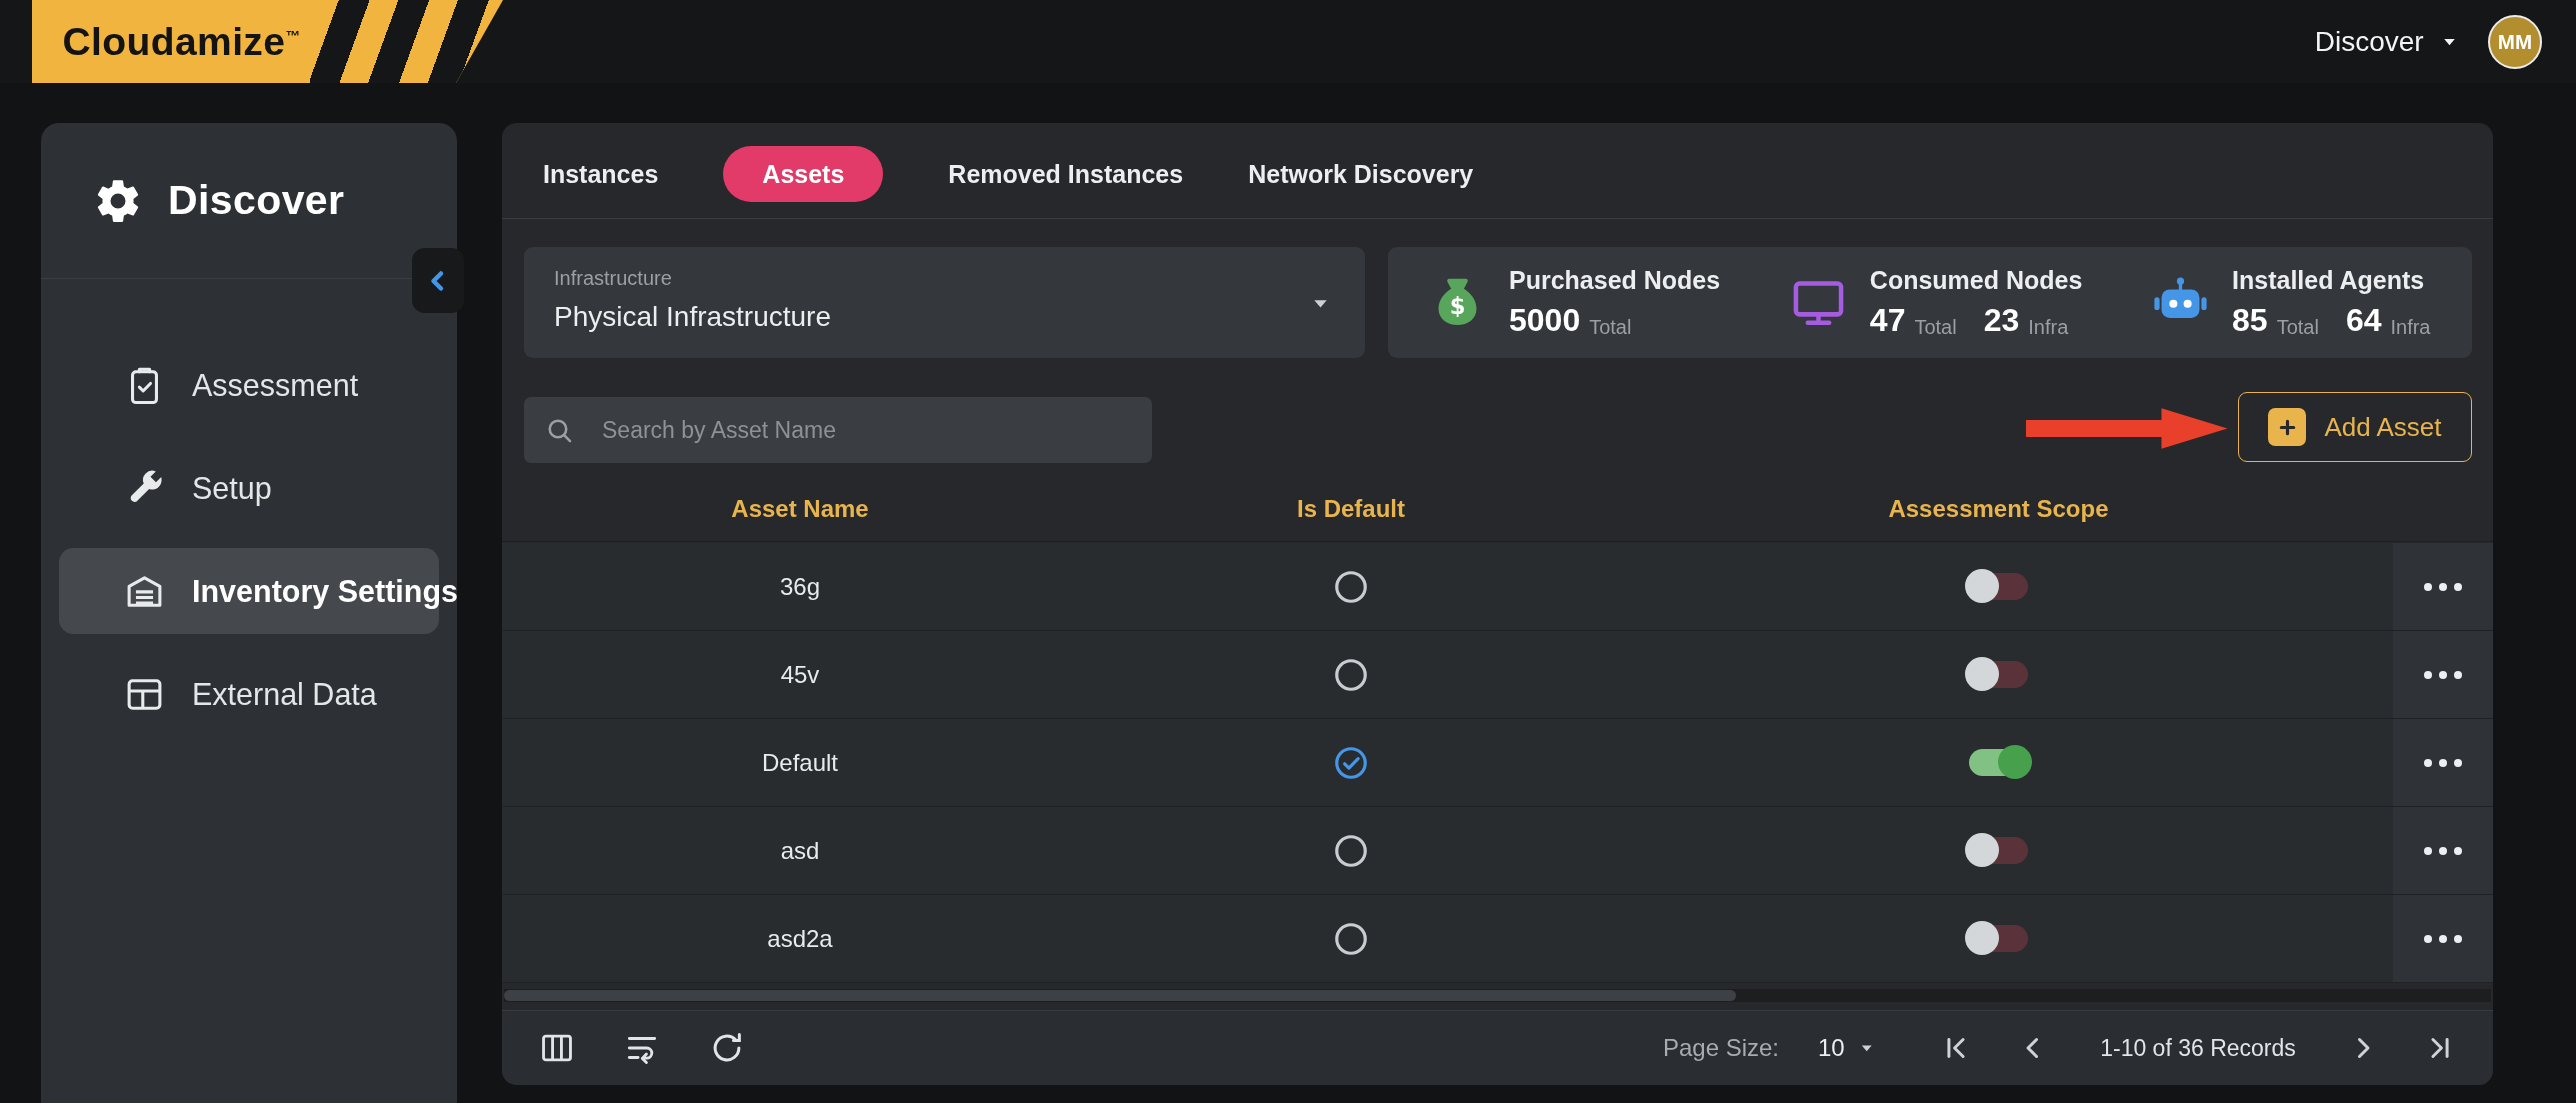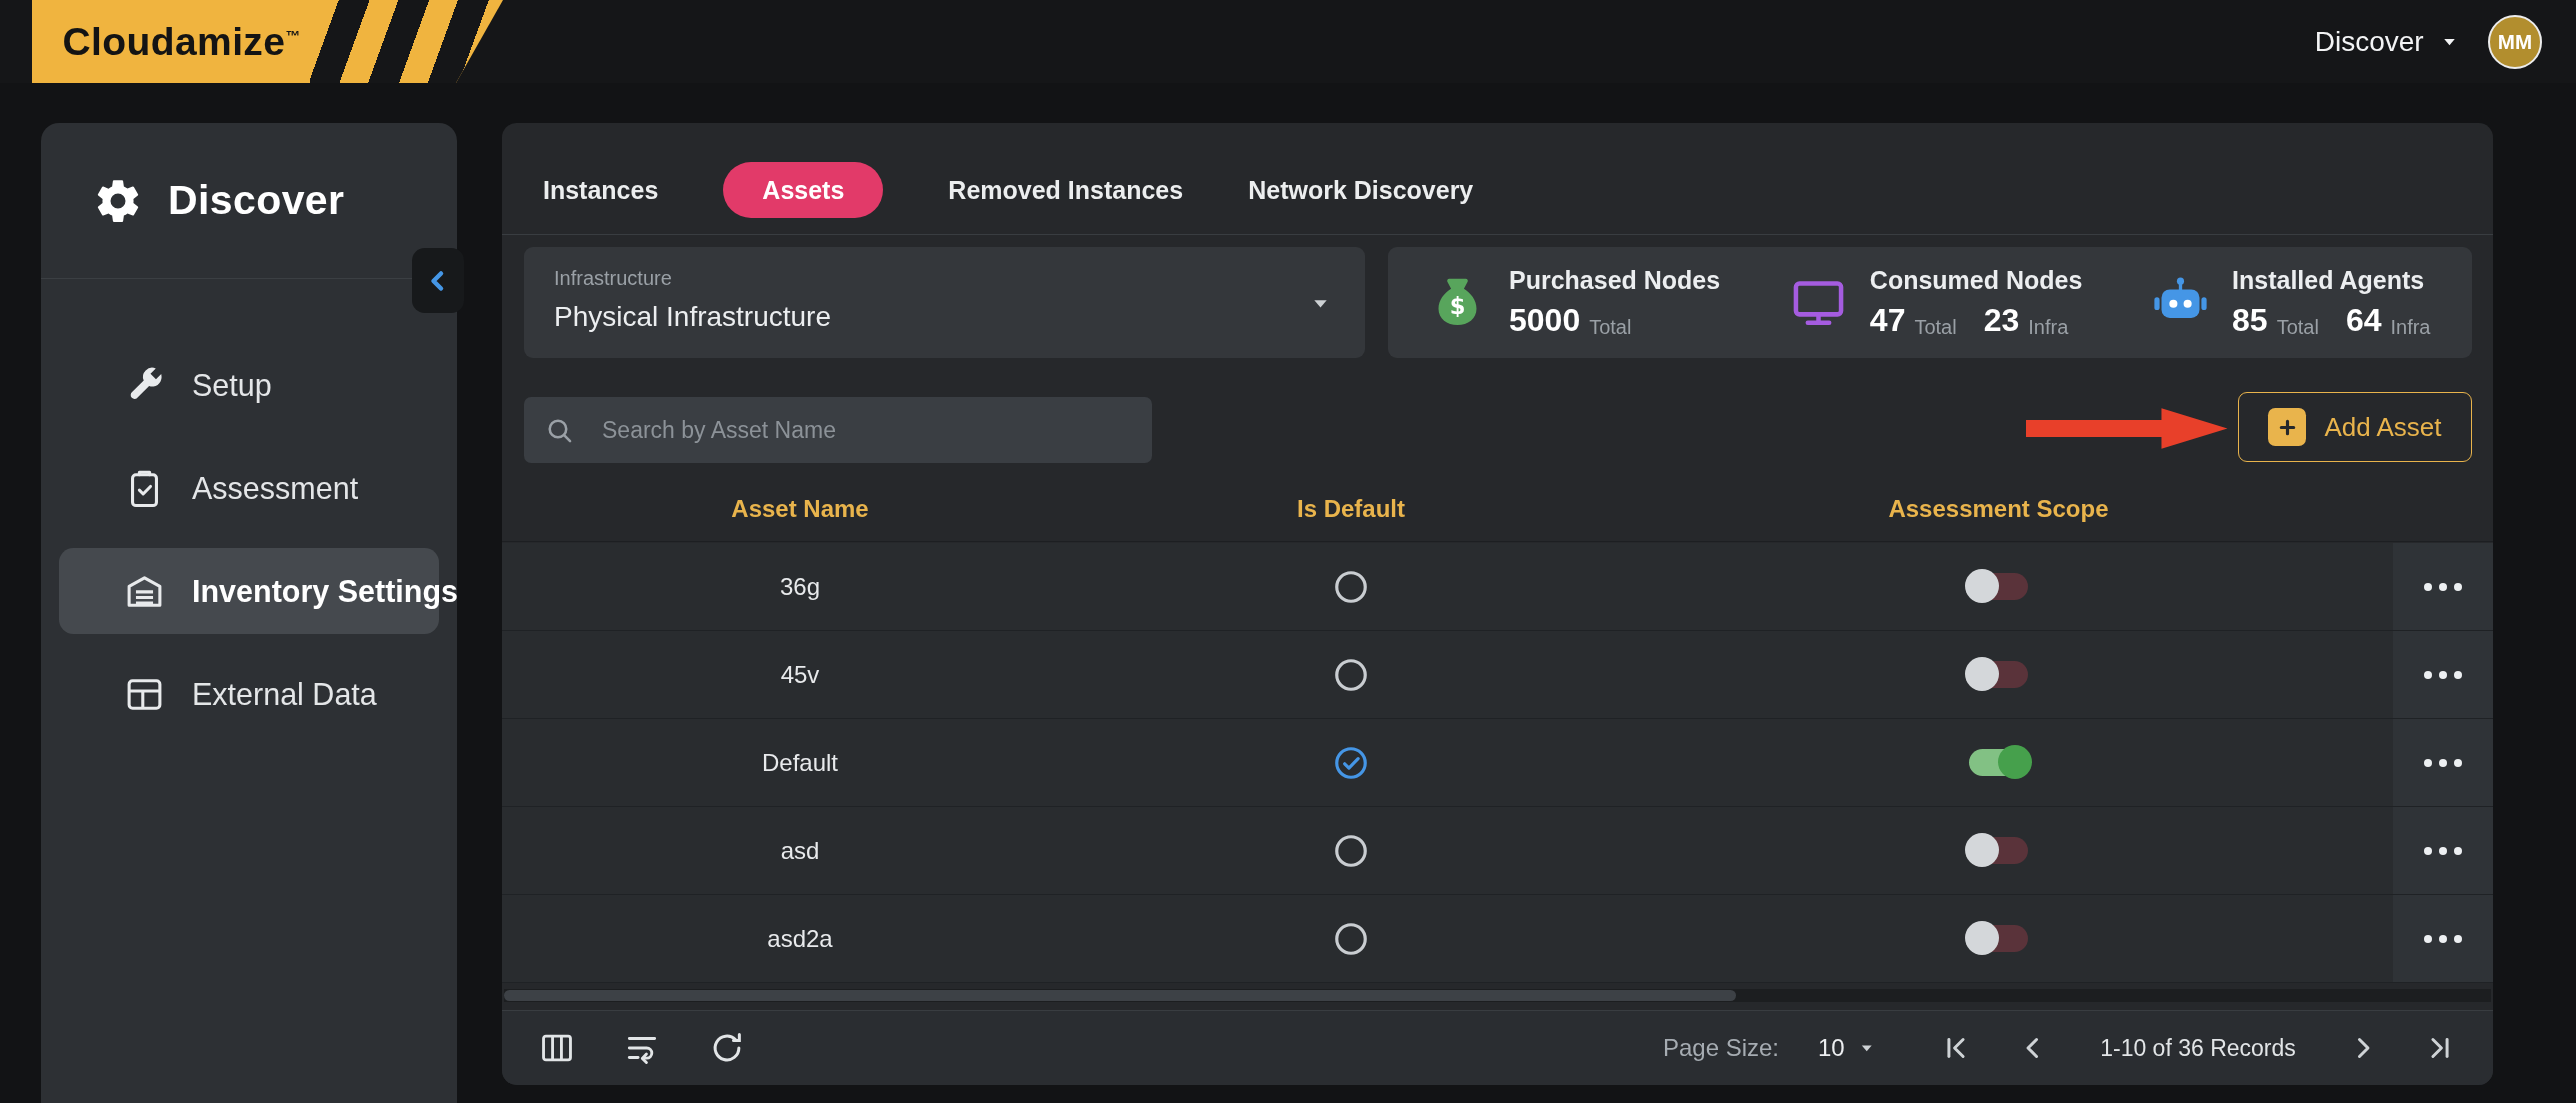--- a/index.html
+++ b/index.html
@@ -28,21 +28,21 @@
 .collapse-btn svg { width:36px; height:36px; }
 .sidebar-menu { position:absolute; top:219px; left:0; right:0; }
 .menu-item { display:flex; align-items:center; gap:27px; height:86px; margin:0 18px 17px; padding-left:65px; border-radius:14.4px; cursor:pointer; }
 .menu-item .icon svg { width:41px; height:41px; color:#e8eaec; }
 .menu-label { font-size:30.5px; color:#e4e6e8; white-space:nowrap; }
 .menu-item.selected { background:#45494e; }
 .menu-item.selected .menu-label { font-weight:700; color:#fff; }
 
 
 .panel { position:absolute; left:502px; top:123px; width:1991px; bottom:18px; background:#26282b; border-radius:14.4px; }
-.tab-bar { position:absolute; top:16px; left:0; right:0; height:96px; display:flex; align-items:center; gap:65px; padding:7.2px 0 0 41px; border-bottom:0.9px solid #393d41; }
+.tab-bar { position:absolute; top:0; left:0; right:0; height:96px; display:flex; align-items:center; gap:65px; padding:7.2px 0 0 41px; border-bottom:0.9px solid #393d41; }
 .tab { font-size:25px; font-weight:700; color:#eceeef; padding:13.5px 0; border-radius:896px; cursor:pointer; white-space:nowrap; }
 .tab.active { background:#e23a69; padding:13.5px 39px; color:#fff; }
 
 .select-box { position:absolute; top:124px; left:21.5px; width:841px; height:111px; background:#34373b; border-radius:9px; padding:20px 30.5px; cursor:pointer; }
 .select-label { font-size:20px; color:#9aa0a6; margin-bottom:10.8px; }
 .select-value { font-size:28px; color:#eceef0; }
 .select-caret { position:absolute; right:30.5px; top:50%; transform:translateY(-50%); }
 .select-caret svg { width:27px; height:27px; color:#cdd1d4; }
 
 .stats-box { position:absolute; top:124px; left:886px; right:21.5px; height:111px; background:#34373b; border-radius:9px; display:flex; align-items:center; justify-content:space-between; padding:0 41px; }
@@ -133,35 +133,35 @@
   <div class="collapse-btn">
     <span class="icon">
       <svg viewBox="0 0 24 24" fill="none" stroke="#4596e6" stroke-width="3" stroke-linecap="round" stroke-linejoin="round">
           <path d="M14 17l-5-5 5-5"></path>
         </svg>
     </span>
   </div>
   <div class="sidebar-menu">
       <div class="menu-item">
         <span class="icon ">
-          <svg viewBox="0 0 24 24" fill="currentColor">
-            <path d="M22 7.2a5.4 5.4 0 0 1-7.3 5.05L8.1 18.9a2.3 2.3 0 1 1-3.2-3.2l6.65-6.6A5.4 5.4 0 0 1 18.6 2l-3.1 3.1 3.2 3.2 3.1-3.1c.13.63.2 1.3.2 2z"></path>
-          </svg>
-        </span>
-        <span class="menu-label">Setup</span>
-      </div>
-      <div class="menu-item">
-        <span class="icon ">
           <svg viewBox="0 0 24 24" fill="none" stroke="currentColor" stroke-width="1.8" stroke-linecap="round" stroke-linejoin="round">
             <rect x="5" y="4" width="14" height="18" rx="2"></rect>
             <path d="M9 4V2.5h6V4"></path>
             <path d="M9 13l2.2 2.2 4.3-4.4"></path>
           </svg>
         </span>
         <span class="menu-label">Assessment</span>
+      </div>
+      <div class="menu-item">
+        <span class="icon ">
+          <svg viewBox="0 0 24 24" fill="currentColor">
+            <path d="M22 7.2a5.4 5.4 0 0 1-7.3 5.05L8.1 18.9a2.3 2.3 0 1 1-3.2-3.2l6.65-6.6A5.4 5.4 0 0 1 18.6 2l-3.1 3.1 3.2 3.2 3.1-3.1c.13.63.2 1.3.2 2z"></path>
+          </svg>
+        </span>
+        <span class="menu-label">Setup</span>
       </div>
       <div class="menu-item selected">
         <span class="icon ">
           <svg viewBox="0 0 24 24" fill="none" stroke="currentColor" stroke-width="1.8" stroke-linejoin="round">
             <path d="M3 9l9-5 9 5v11H3z"></path>
             <path d="M7 12.2h10M7 15.5h10M7 18.8h10"></path>
           </svg>
         </span>
         <span class="menu-label">Inventory Settings</span>
       </div>

